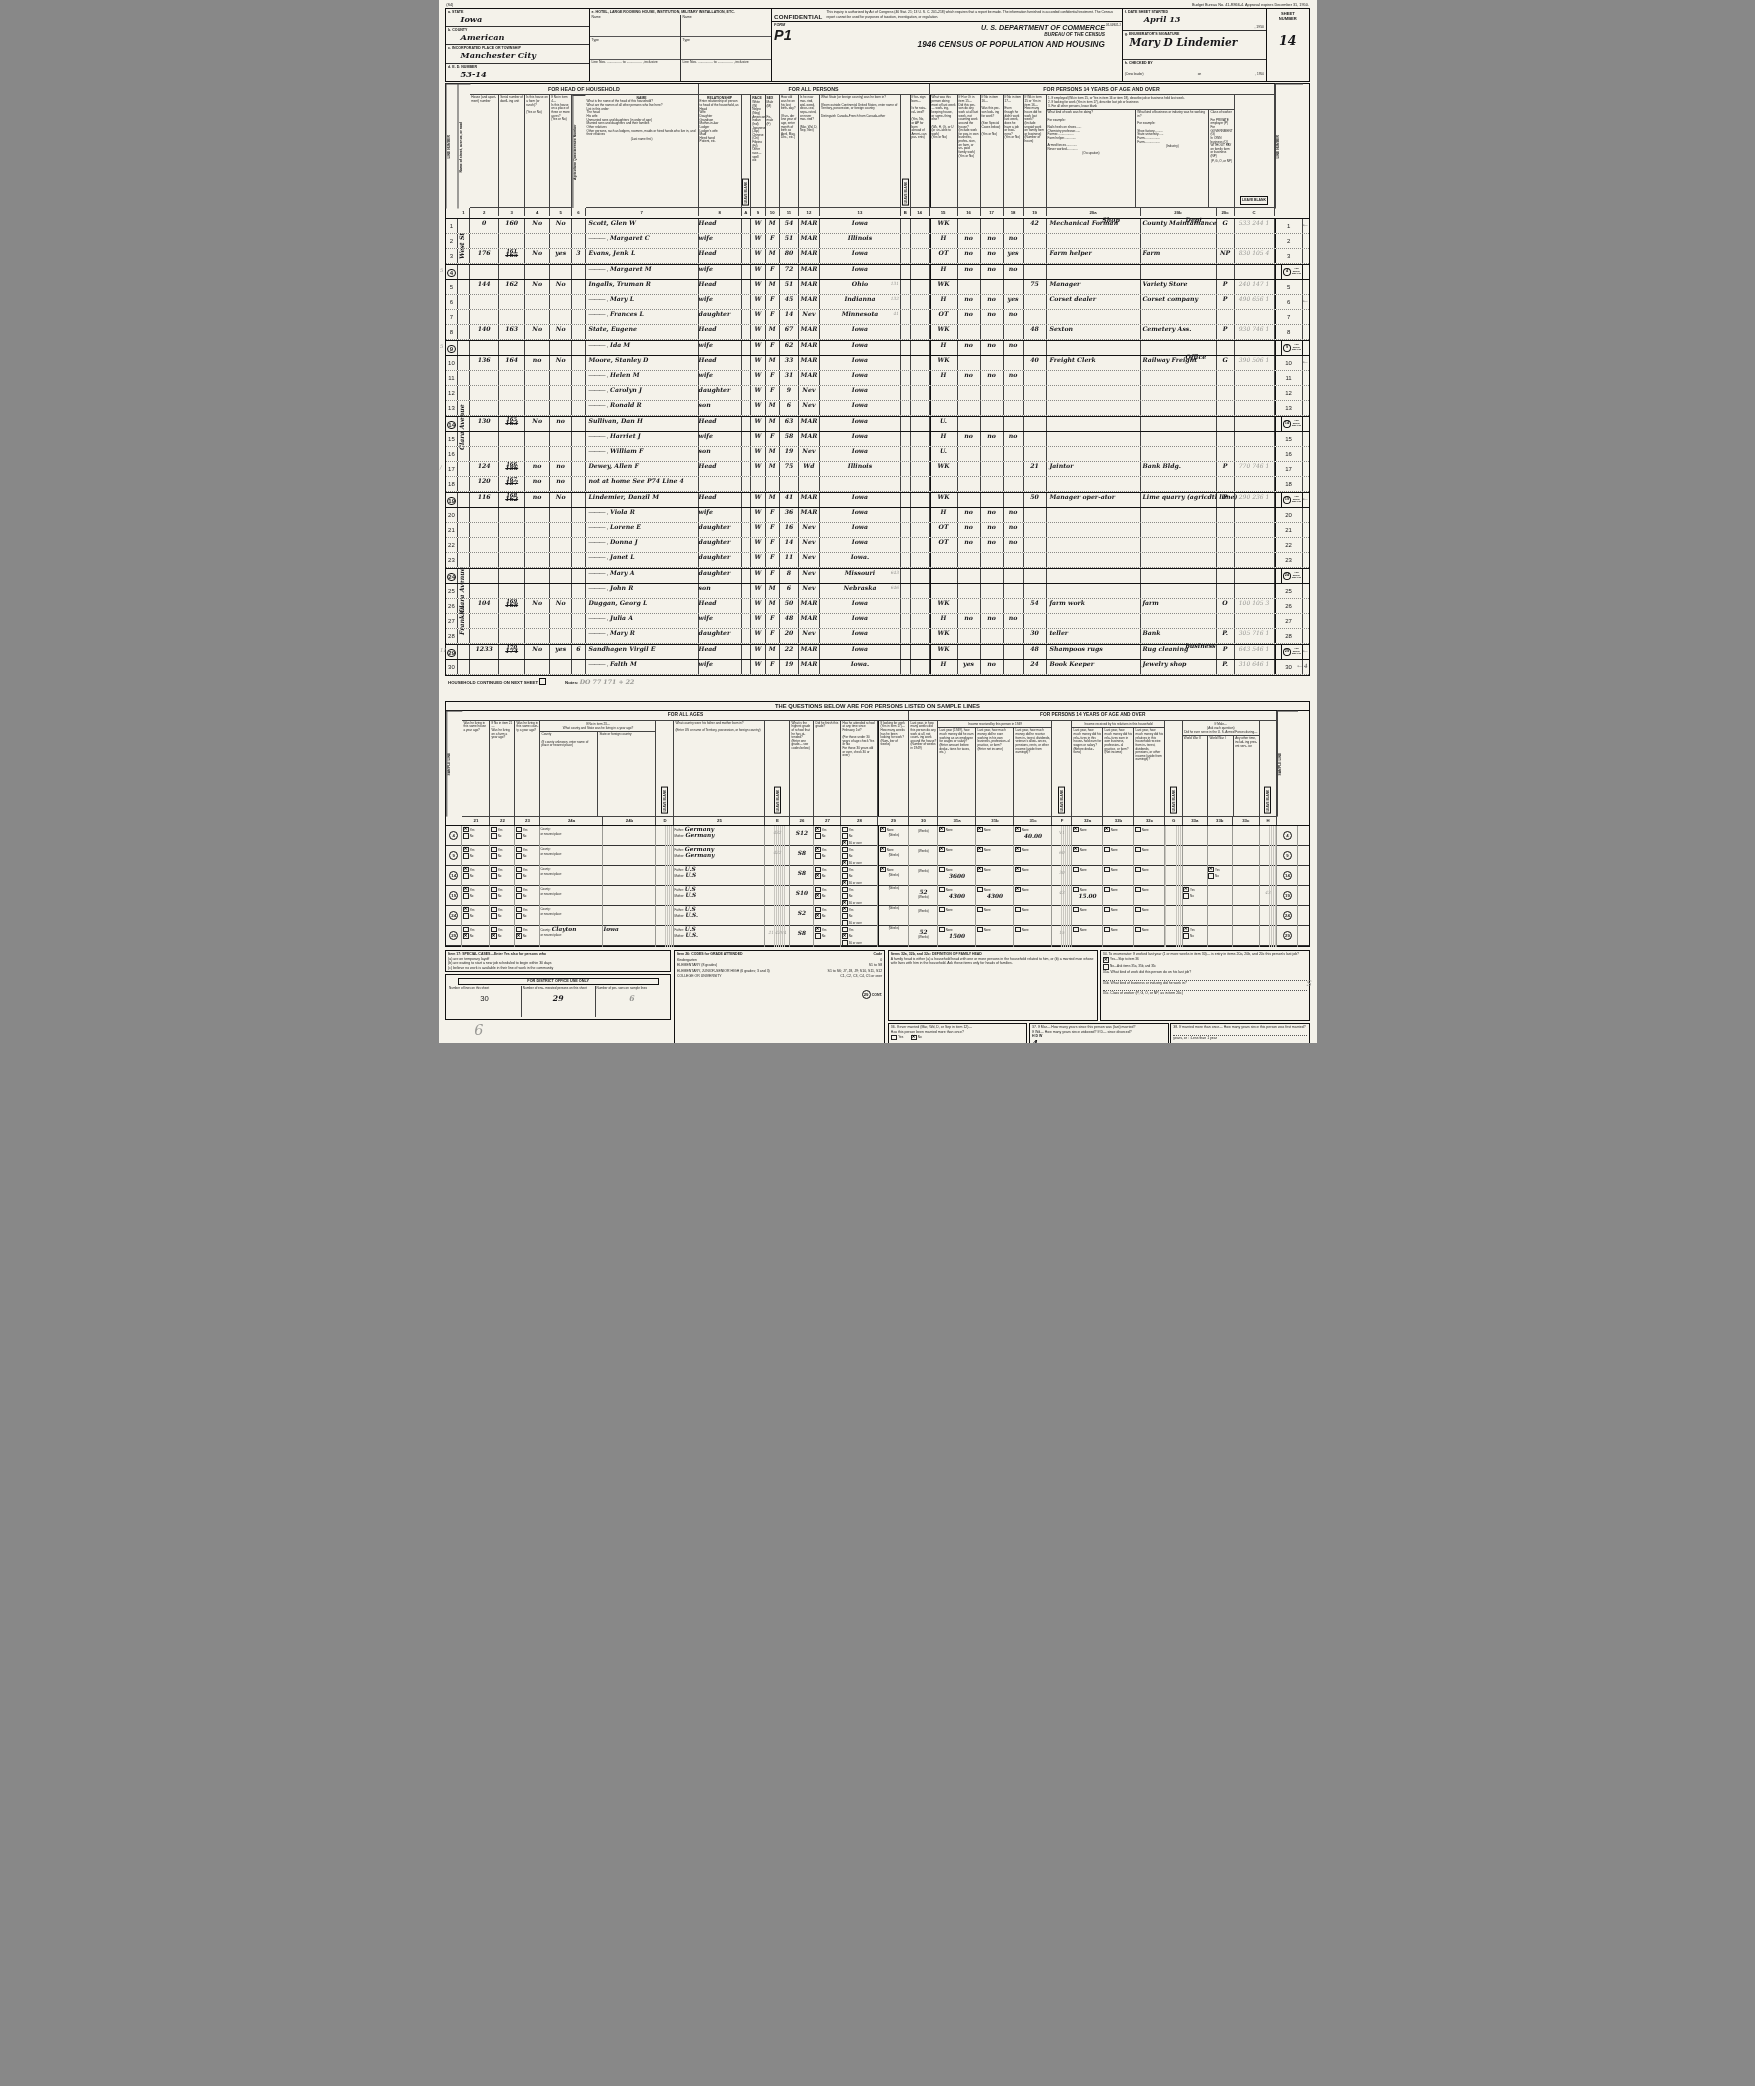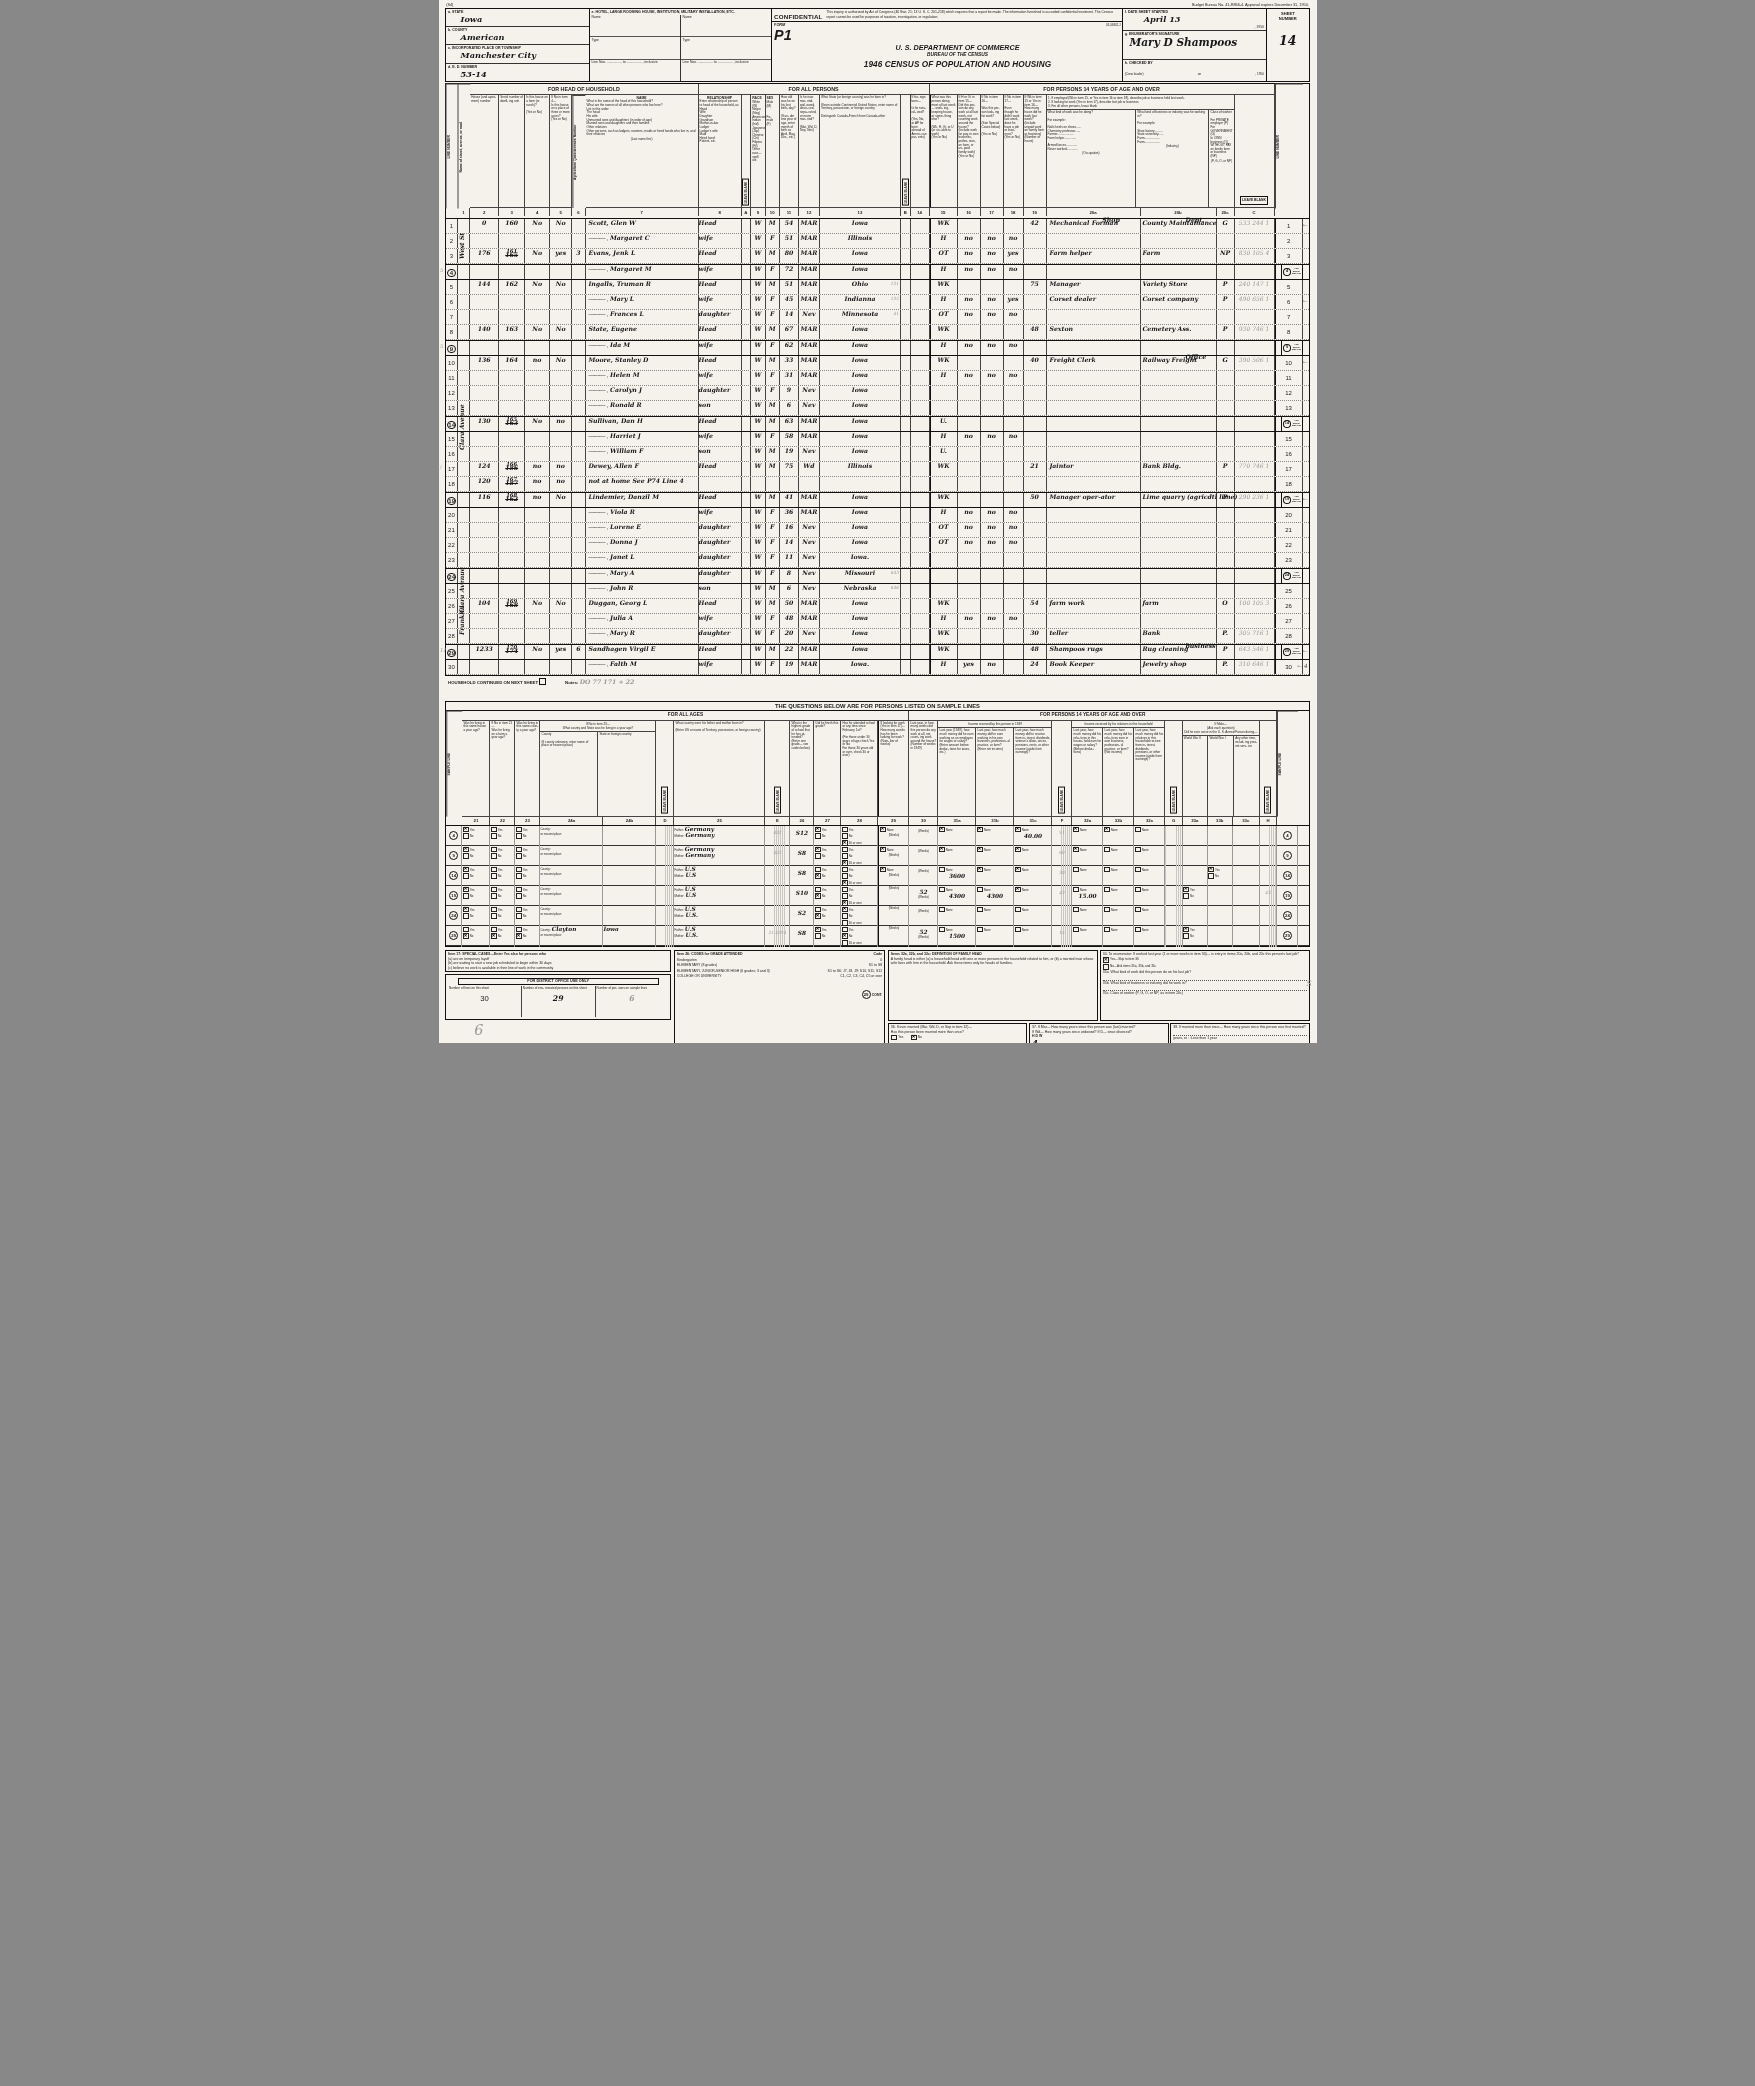--- a/index.html
+++ b/index.html
@@ -19,21 +19,21 @@
   .hotel-col{flex:1;display:flex;flex-direction:column;border-right:0.5px solid #333;}
   .hotel-col:last-child{border-right:none;}
   .hcell{flex:1;border-bottom:0.5px solid #555;font-size:3.4px;padding:0.5px 1.4px;}
   .hcell:last-child{border-bottom:none;}
   .conf-row{display:flex;border-bottom:0.7px solid #111;}
   .conf{font-size:6.2px;font-weight:bold;padding:3.8px 2.9px 1px 1.9px;letter-spacing:0.2px;}
   .auth{font-size:3.4px;flex:1;padding:1.4px 2.9px 1px 1px;line-height:1.25;}
   .title-row{display:flex;flex:1;font-style:italic;}
   .formbox{width:34px;border-right:none;padding:1px 1.9px;font-size:3.8px;font-weight:bold;}
   .formbox .p1{font-size:14.4px;font-weight:bold;}
-  .titles{flex:1;text-align:center;padding-top:1.4px;margin-top:20px;}
+  .titles{flex:1;text-align:right;padding-top:1.4px;}
   .t1{font-size:7.2px;font-weight:bold;}
   .t2{font-size:4.8px;font-weight:bold;}
   .t3{font-size:8.2px;font-weight:bold;margin-top:2.9px;letter-spacing:0.1px;}
   .smallcode{font-size:2.9px;padding:1px;}
   .sheetbox{width:42px;text-align:center;display:flex;flex-direction:column;border-right:none!important;}
   .sheetbox .lab{font-size:4.1px;font-weight:bold;padding-top:1.9px;}
   .sheetbox .hw{font-size:12.5px;margin-top:12.5px;}
   
   .mtable{border:1px solid #111;margin-top:1px;
     --mcols:11.5px 12.5px 29px 26px 25px 22px 13.4px 113px 43px 9.6px 14.4px 14.4px 19px 21px 81px 9.6px 19px 28px 23px 23px 20px 23px 94px 76px 18px 40px 28px;}
@@ -182,21 +182,21 @@
       </div>
     </div>
     <div style="width:144px;display:flex;flex-direction:column;">
       <div class="fld" style="flex:1">
         <div class="lab">f. DATE SHEET STARTED</div>
         <div class="hw" style="margin-left:19px">April 13</div>
         <span style="position:absolute;right:1.9px;bottom:1px;font-size:3.4px">, 1950</span>
       </div>
       <div class="fld" style="flex:1.4">
         <div class="lab">g. ENUMERATOR'S SIGNATURE</div>
-        <div class="hw" style="font-size:10.6px;margin-left:4.8px">Mary D Shampoos</div>
+        <div class="hw" style="font-size:10.6px;margin-left:4.8px">Mary D Lindemier</div>
       </div>
       <div class="fld" style="flex:1;border-bottom:none">
         <div class="lab">h. CHECKED BY</div>
         <div style="display:flex;justify-content:space-between;font-size:3.1px;margin-top:6.7px">
           <span>(Crew leader)</span>
           <span>on</span>
           <span>, 1950</span>
         </div>
       </div>
     </div>

